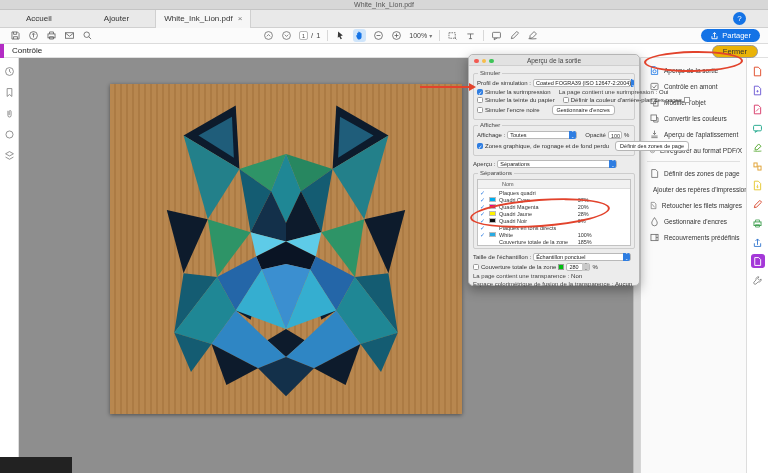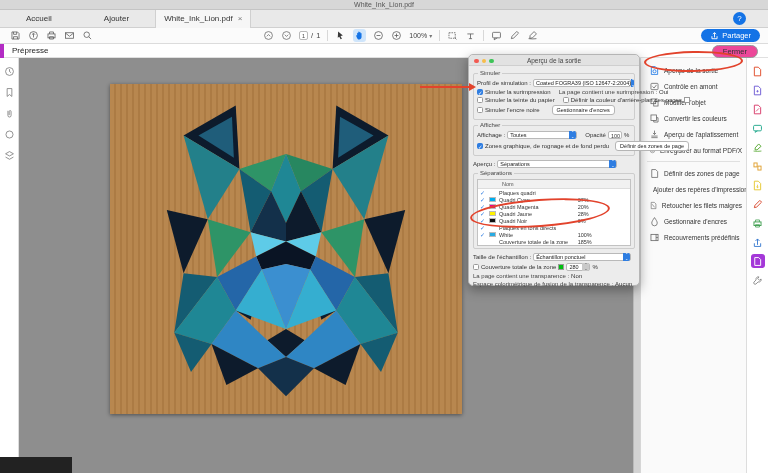--- a/index.html
+++ b/index.html
@@ -20,21 +20,21 @@
   .ic { width:11px; height:11px; display:block; }
   .tool { display:flex; align-items:center; }
   .tool.active { background:#cfe5fb; border-radius:3px; padding:1px; }
   .zoom-lvl { font-size:7px; color:#444; display:flex; align-items:center; gap:2px; }
   .pagenav { font-size:7.5px; color:#444; display:flex; gap:3px; align-items:center; }
   .share-btn { position:absolute; right:8px; top:1px; background:#1473e6; color:#fff; border:none; border-radius:8px; font-size:7.5px; padding:2px 9px; display:flex; gap:3px; align-items:center; }
 
   .prepress-bar { position:absolute; left:0; top:44px; width:768px; height:14px; background:#ffffff; border-bottom:1px solid #e0e0e0; display:flex; align-items:center; }
   .prepress-accent { width:4px; height:14px; background:#b32cc4; }
   .prepress-title { font-size:8px; color:#222; padding-left:8px; }
-  .close-btn { position:absolute; right:10px; top:1px; background:#ec4899; border:1px solid #999; border-radius:7px; font-size:7.5px; padding:1px 10px; color:#333; }
+  .close-btn { position:absolute; right:10px; top:1px; background:#eab308; border:1px solid #999; border-radius:7px; font-size:7.5px; padding:1px 10px; color:#333; }
 
   
   .left-rail { position:absolute; left:0; top:58px; width:19px; height:415px; background:#fff; border-right:1px solid #ddd; display:flex; flex-direction:column; align-items:center; padding-top:8px; gap:10px; }
 
   
   .canvas { position:absolute; left:19px; top:58px; width:621px; height:415px; background:#8e8e8e; }
   .vscroll { position:absolute; right:0; top:0; width:7px; height:100%; background:#d2d2d2; border-left:1px solid #b9b9b9; }
   .page { position:absolute; left:91px; top:26px; width:352px; height:330px; background:#b5854e; background-image:repeating-linear-gradient(90deg,#b8874f 0 4px,#ac7b44 4px 6px); box-shadow:0 1px 4px rgba(0,0,0,.45); }
   .tiger { position:absolute; left:36px; top:16px; }
 
@@ -219,21 +219,21 @@
   <button class="share-btn">
     <svg class="ic" style="width:9px;height:9px;" viewBox="0 0 14 14">
         <path d="M7 10V2.5M4.5 5L7 2.5 9.5 5M3 8v4h8V8" fill="none" stroke="#fff" stroke-width="1.4"></path>
       </svg>
     <span>Partager</span>
   </button>
 </div>
 
 <div class="prepress-bar">
   <div class="prepress-accent"></div>
-  <span class="prepress-title">Prépresse</span>
+  <span class="prepress-title">Contrôle</span>
   <button class="close-btn">Fermer</button>
 </div>
 
 <div class="left-rail">
   <span>
       <svg class="ic" viewBox="0 0 14 14">
         <circle cx="7" cy="7" r="5" fill="none" stroke="#777"></circle>
         <path d="M7 4v3l2 1.6" fill="none" stroke="#777"></path>
       </svg>
     </span>

